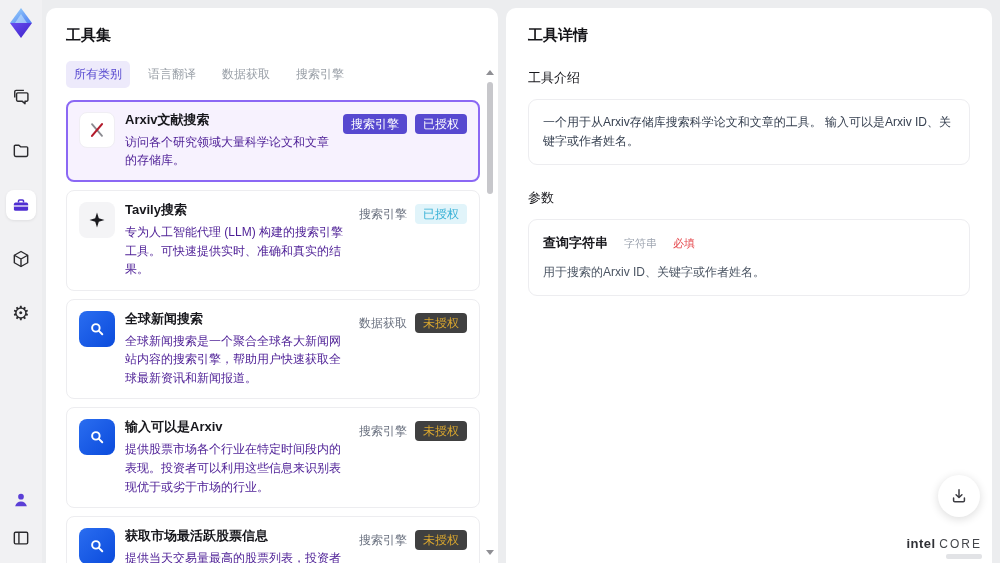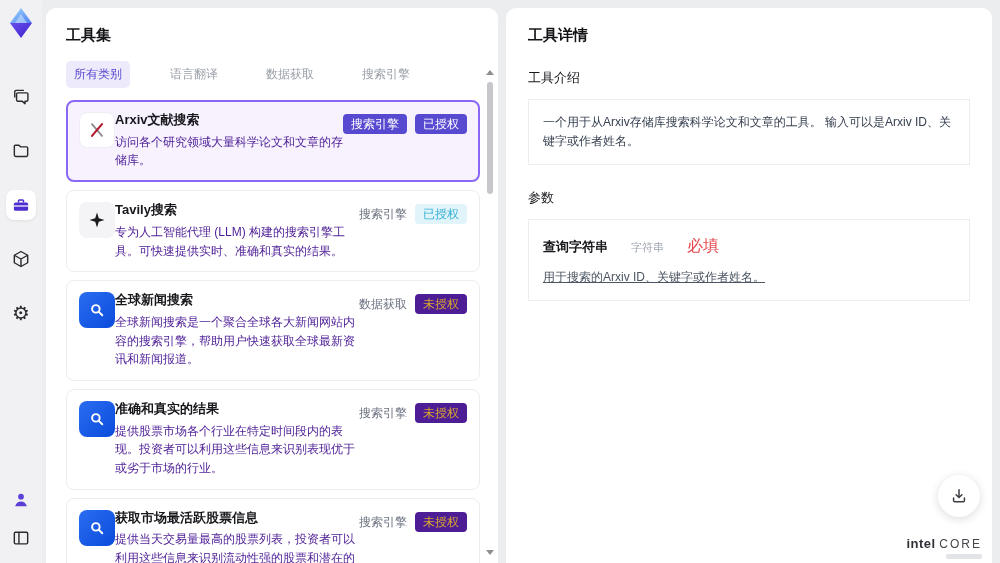--- a/index.html
+++ b/index.html
@@ -21,64 +21,64 @@
   .rail-btn.active { background:#ffffff; box-shadow:0 1px 3px rgba(0,0,0,.08); }
   .rail-spacer { flex:1; }
   .rail-bottom { display:flex; flex-direction:column; align-items:center; gap:8px; margin-bottom:10px; }
   .gear-glyph { font-size:20px; line-height:1; color:#2b2b2e; }
   
   .panel { position:absolute; top:8px; background:#fff; border-radius:10px 10px 0 0; }
   .left-panel  { left:46px;  width:452px; height:555px; padding:18px 18px 0 20px; }
   .right-panel { left:506px; width:486px; height:555px; padding:18px 22px 12px 22px; }
   .panel-title { font-size:15px; font-weight:bold; color:#141418; }
   
-  .tabs { display:flex; gap:32px; margin-top:16px; align-items:center;text-align:right; }
+  .tabs { display:flex; gap:10px; margin-top:16px; align-items:center;text-align:right; }
   .tab { font-size:12px; color:#9aa0a8; padding:5px 8px; border-radius:5px; cursor:pointer; white-space:nowrap; }
   .tab.active { background:#edeafb; color:#5749d0; }
   
   .tool-list { margin-top:12px; width:414px; }
   .tool-card {
-    display:flex; align-items:flex-start; 
+    display:flex; align-items:flex-start; gap:10px;
     background:#fff; border:1px solid #ededf0; border-radius:8px;
     padding:11px 12px; margin-bottom:8px; cursor:pointer;
   }
   .tool-card.selected { border:2px solid #8b68f4; background:#f7f2fe; padding:10px 11px; }
   .tool-icon {
     flex:0 0 36px; width:36px; height:36px; border-radius:8px;
     display:flex; align-items:center; justify-content:center;
   }
   .icon-white { background:#ffffff; border:1px solid #f0eef4; }
   .icon-gray  { background:#f4f4f6; }
   .icon-blue  { background:linear-gradient(135deg,#2a6df0,#0b4bdc); }
   .tool-body { flex:1; min-width:0; }
   .tool-name { font-size:13px; font-weight:bold; color:#17171c; line-height:1.3; }
   .tool-desc { font-size:12px; color:#4c1d95; line-height:1.55; margin-top:4px; }
   .tool-badges { display:flex; gap:8px; align-items:center; margin-top:2px; white-space:nowrap; }
   .badge { font-size:12px; padding:4px 8px; border-radius:4px; line-height:1; }
   .badge-solid  { background:#5749d0; color:#fff; }
   .badge-plain  { background:transparent; color:#6b7280; padding:4px 0; }
   .badge-cyan   { background:#e1f4fa; color:#38b1d6; }
-  .badge-yellow { background:#4c1d95; color:#d9a62e; }
+  .badge-yellow { background:#404040; color:#d9a62e; }
   
   .scrollbar { position:absolute; right:3px; top:62px; bottom:8px; width:10px; }
   .scroll-arrow { position:absolute; left:1px; width:0; height:0; border-left:4px solid transparent; border-right:4px solid transparent; }
   .scroll-arrow.up   { top:0; border-bottom:5px solid #8f8f94; }
   .scroll-arrow.down { bottom:0; border-top:5px solid #8f8f94; }
   .scroll-thumb { position:absolute; left:2px; top:12px; width:6px; height:112px; background:#c7c7cb; border-radius:3px; }
   
   .section-heading { font-size:13px; font-weight:normal; color:#17171c; margin-top:24px; }
   .info-box {
-    margin-top:12px; border:1px solid #ededf0; border-radius:0;
+    margin-top:12px; border:1px solid #ededf0; border-radius:9px;
     padding:13px 14px; font-size:12px; color:#374151; line-height:1.6;
   }
-  .param-head { display:flex; align-items:baseline; gap:23px; }
+  .param-head { display:flex; align-items:baseline; gap:16px; }
   .param-name { font-size:13px; font-weight:bold; color:#17171c; }
   .param-type { font-size:11px; color:#9ca3af; }
-  .param-required { font-size:16px; color:#e5484d; }
-  .param-desc { margin-top:9px; font-size:12px; color:#4b5563;text-decoration:underline; }
+  .param-required { font-size:11px; color:#e5484d; }
+  .param-desc { margin-top:9px; font-size:12px; color:#4b5563; }
   
   .fab {
     position:absolute; right:20px; bottom:46px; width:42px; height:42px;
     border-radius:50%; background:#fff; box-shadow:0 2px 10px rgba(0,0,0,.14);
     display:flex; align-items:center; justify-content:center; cursor:pointer;
   }
   .brand { position:absolute; right:18px; bottom:4px; text-align:right; line-height:1.2; }
   .brand-row { font-size:13px; color:#2f3136; }
   .brand-primary { font-weight:bold; letter-spacing:.5px; }
   .brand-secondary { font-weight:normal; letter-spacing:2px; font-size:12px; color:#44464b; }
@@ -214,21 +214,21 @@
   </div>
 
   <div class="tool-card">
     <div class="tool-icon icon-blue">
           <svg width="18" height="18" viewBox="0 0 24 24" fill="none" stroke="#ffffff" stroke-width="2.6" stroke-linecap="round">
             <circle cx="10.5" cy="10.5" r="5"></circle>
             <path d="M14.5 14.5L19 19"></path>
           </svg>
         </div>
     <div class="tool-body">
-      <div class="tool-name">准确和真实的结果</div>
+      <div class="tool-name">输入可以是Arxiv</div>
       <div class="tool-desc">提供股票市场各个行业在特定时间段内的表现。投资者可以利用这些信息来识别表现优于或劣于市场的行业。</div>
     </div>
     <div class="tool-badges">
       <span class="badge badge-plain">搜索引擎</span>
       <span class="badge badge-yellow">未授权</span>
     </div>
   </div>
 
   <div class="tool-card">
     <div class="tool-icon icon-blue">

